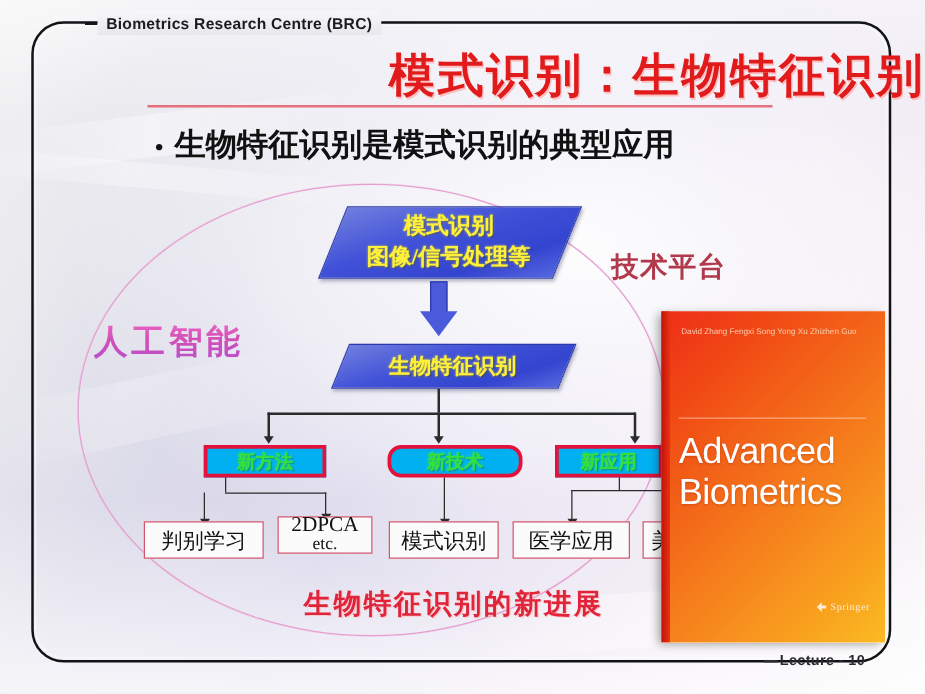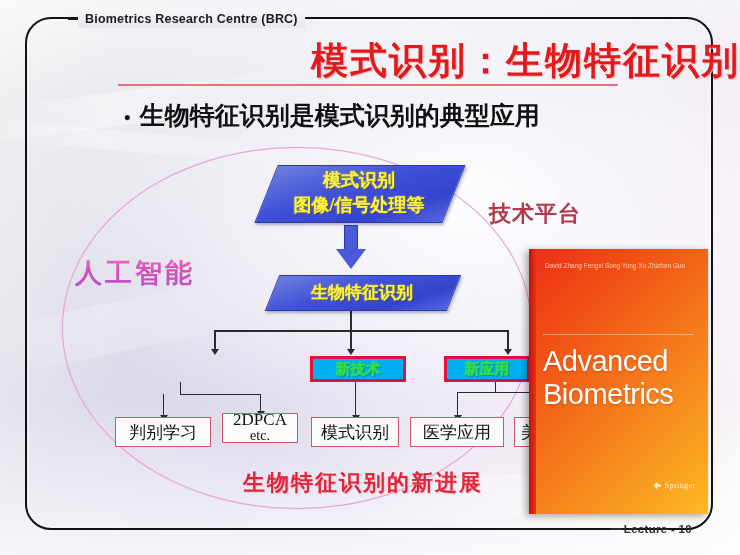--- a/index.html
+++ b/index.html
@@ -104,21 +104,21 @@
   .cbox{
     position:absolute;height:26px;
     background:#00b0f0;border:3px solid #e3123c;
     display:flex;align-items:center;justify-content:center;
     font-family:"Liberation Serif", serif;
     font-size:15px;font-weight:bold;color:#35e03a;
     text-shadow:0 0 2px rgba(60,255,90,.75),1px 1px 1px rgba(0,0,0,.35);
     box-sizing:border-box;
   }
   #c1{left:163px;top:356px;width:98px;}
-  #c2{left:310px;top:356px;width:96px;}
+  #c2{left:310px;top:356px;width:108px;border-radius:11px;}
   #c3{left:444px;top:356px;width:86px;}
 
   
   .lbox{
     position:absolute;height:30px;
     background:#fbfbfc;border:1.4px solid #d2556e;
     display:flex;align-items:center;justify-content:center;
     font-family:"Liberation Serif", serif;
     font-size:17px;color:#111;
     box-sizing:border-box;white-space:nowrap;
@@ -233,20 +233,21 @@
 
   <div class="ln" style="left:350px;top:311px;width:1.5px;height:19px;"></div>
   <div class="ln" style="left:214px;top:330px;width:294px;height:1.5px;"></div>
   <div class="ln" style="left:214px;top:330px;width:1.5px;height:20px;"></div>
   <div class="ln" style="left:350px;top:330px;width:1.5px;height:20px;"></div>
   <div class="ln" style="left:507px;top:330px;width:1.5px;height:20px;"></div>
   <div class="arrowhead" style="left:211px;top:349px;"></div>
   <div class="arrowhead" style="left:347px;top:349px;"></div>
   <div class="arrowhead" style="left:504px;top:349px;"></div>
 
+  <div class="cbox" id="c1">新方法</div>
   <div class="cbox" id="c2">新技术</div>
   <div class="cbox" id="c3">新应用</div>
 
   <div class="ln" style="left:180px;top:382px;width:1.2px;height:12px;"></div>
   <div class="ln" style="left:180px;top:394px;width:81px;height:1.2px;"></div>
   <div class="ln" style="left:163px;top:394px;width:1.2px;height:22px;"></div>
   <div class="ln" style="left:260px;top:394px;width:1.2px;height:18px;"></div>
   <div class="arrowhead" style="left:160px;top:415px;"></div>
   <div class="arrowhead" style="left:257px;top:411px;"></div>
 

